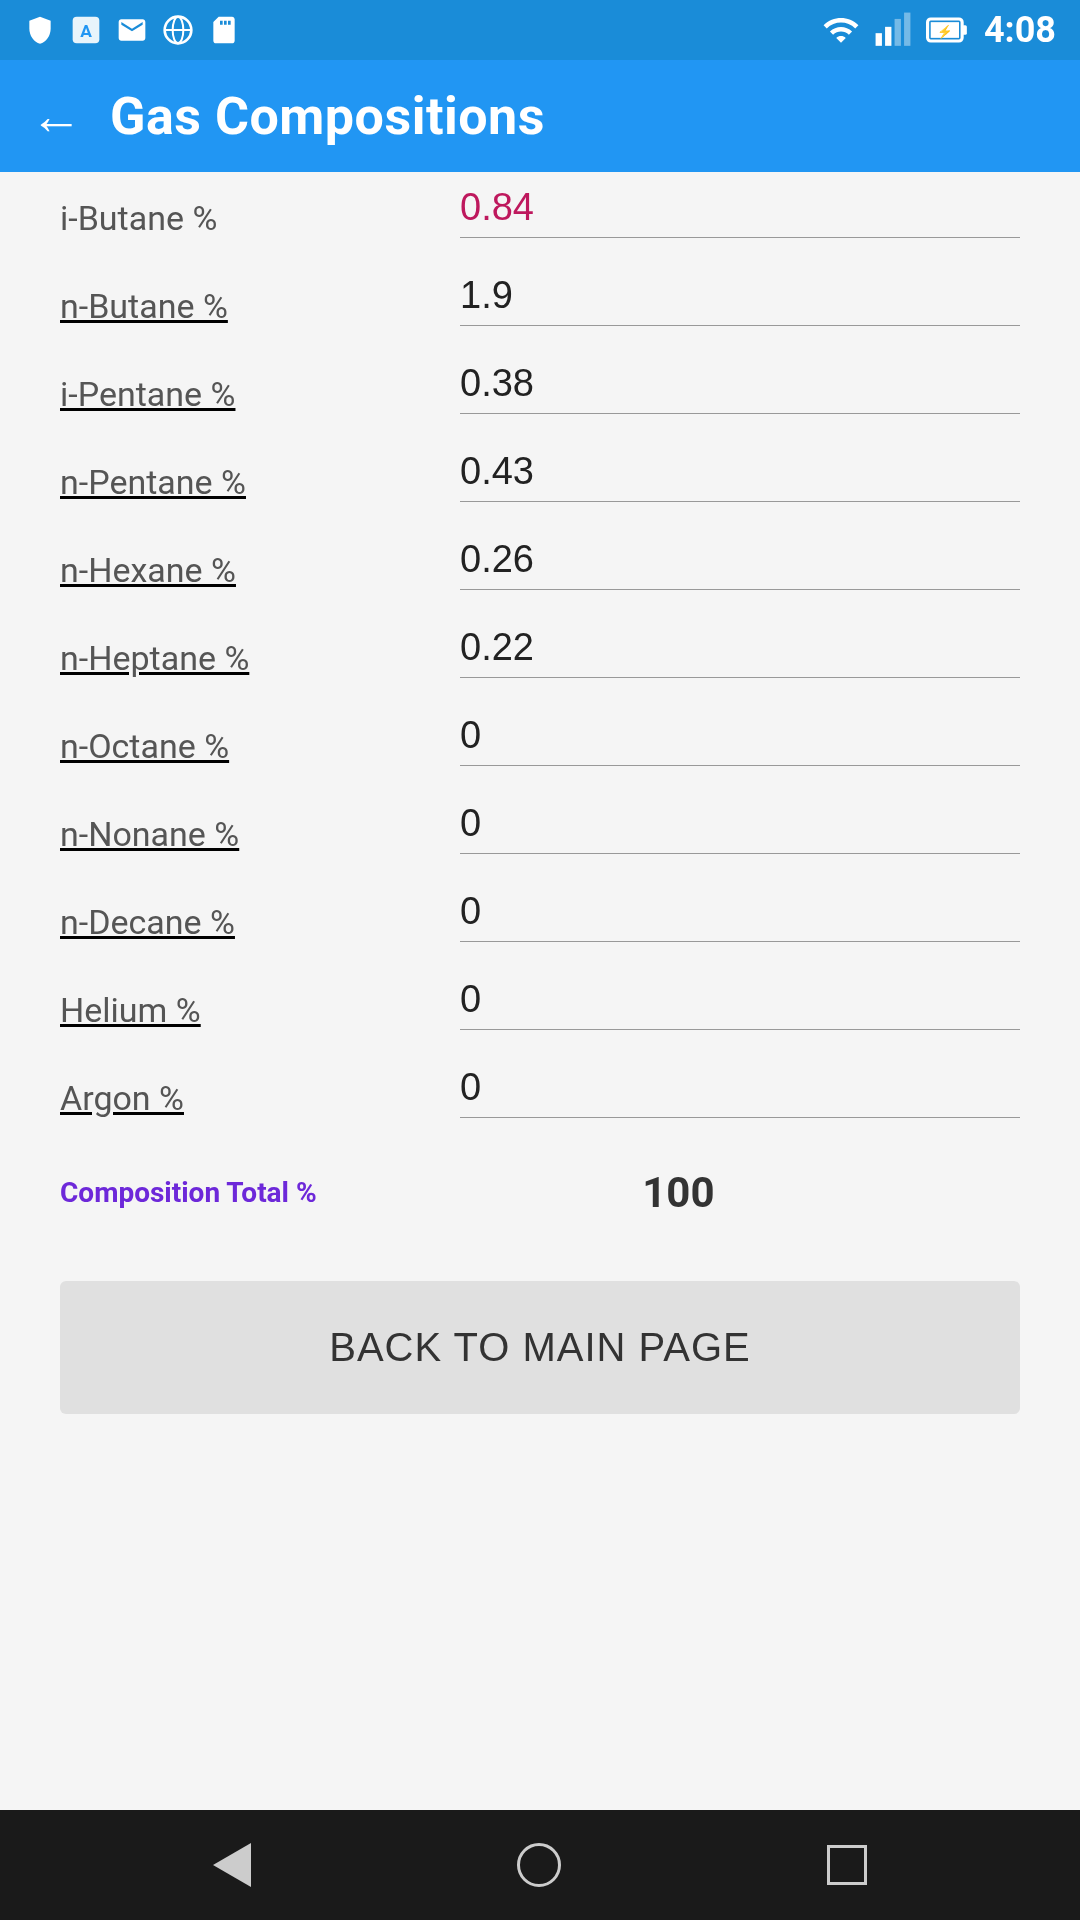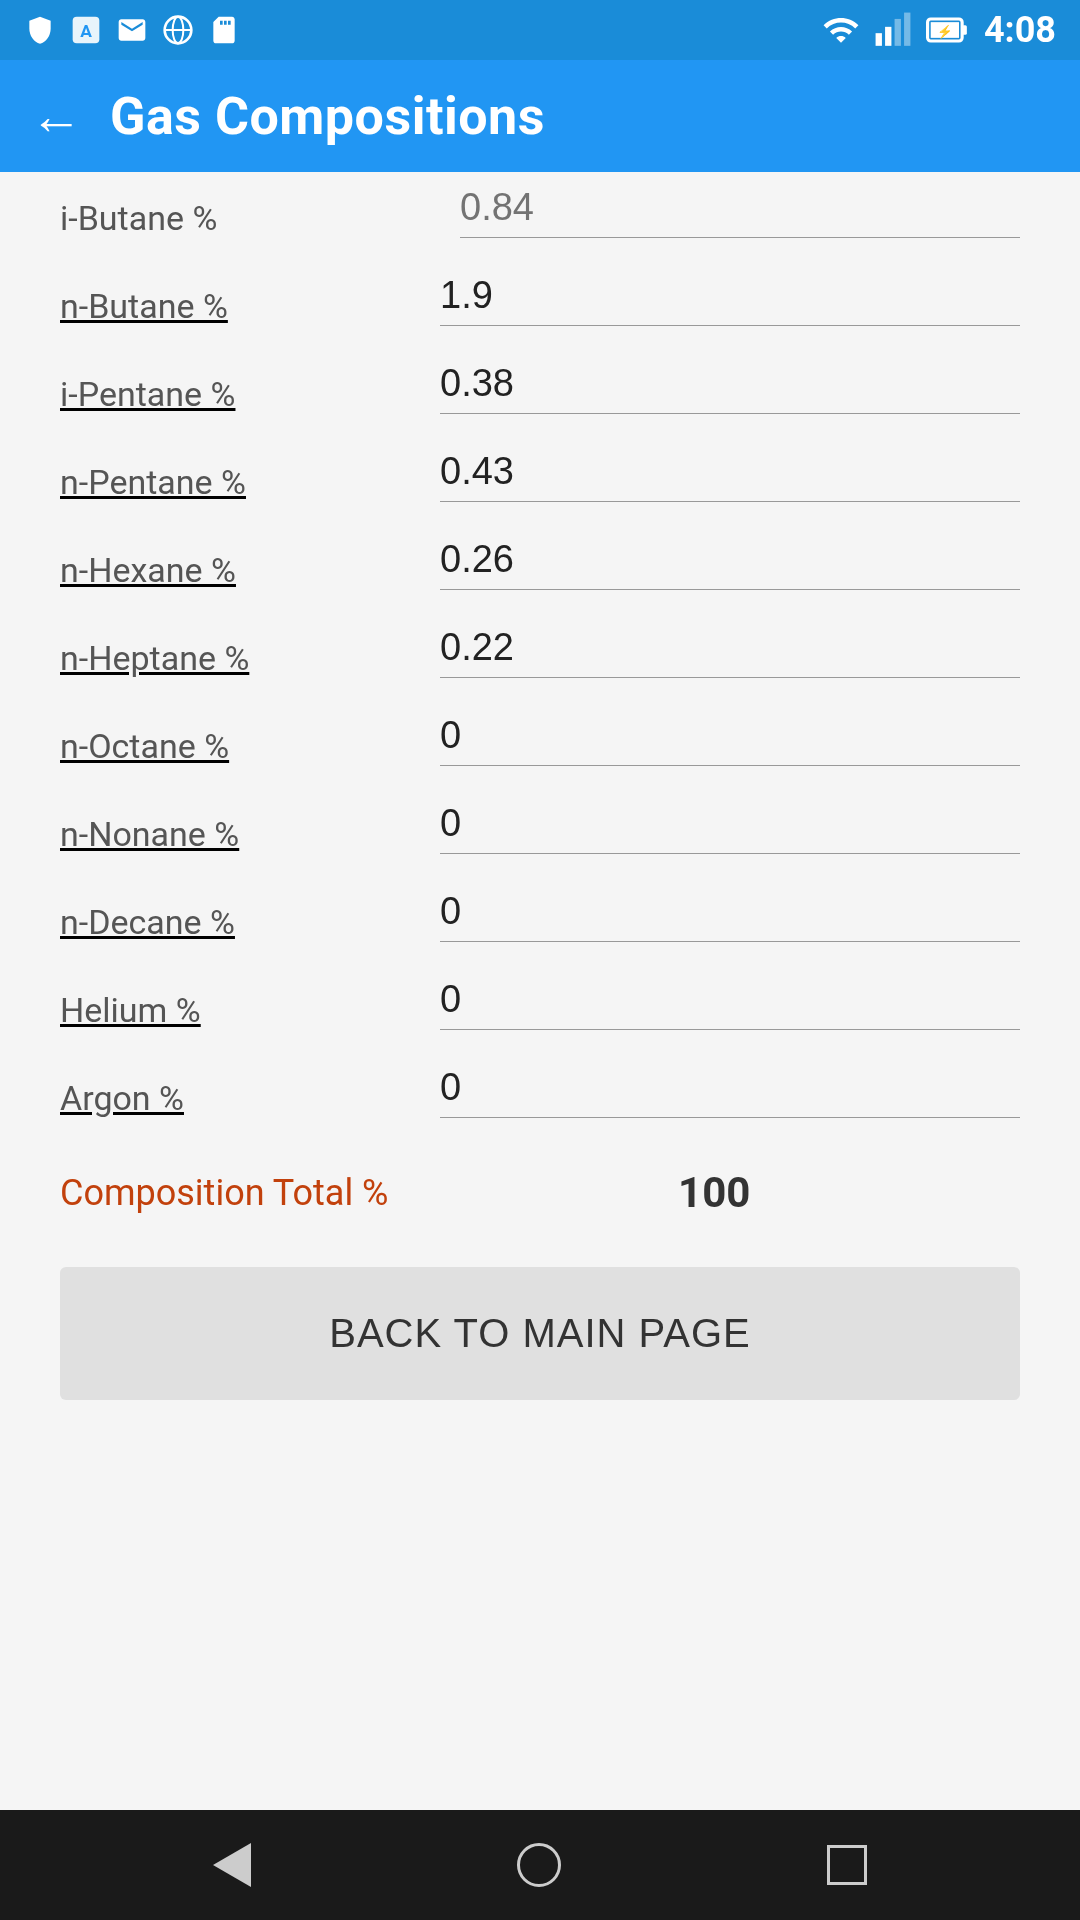--- a/index.html
+++ b/index.html
@@ -94,20 +94,21 @@
 
     .field-label {
       font-size: 34px;
       color: #555;
       font-weight: 400;
       flex: 0 0 380px;
     }
 
     .field-input-container {
       flex: 1;
+      margin-left: 20px;
     }
 
     .field-input {
       width: 100%;
       border: none;
       border-bottom: 1.5px solid #999;
       background: transparent;
       font-size: 38px;
       color: #222;
       padding: 6px 0 8px 0;
@@ -116,23 +117,23 @@
 
     
     .composition-total-row {
       display: flex;
       align-items: center;
       justify-content: space-between;
       padding: 50px 0 40px 0;
     }
 
     .composition-total-label {
-      font-size: 36px;
-      font-weight: normal;
-      color: #c2410c;
+      font-size: 28px;
+      font-weight: bold;
+      color: #6d28d9;
     }
 
     .composition-total-value {
       font-size: 42px;
       font-weight: bold;
       color: #333;
       flex: 1;
       text-align: center;
       margin-left: 20px;
     }
@@ -143,21 +144,21 @@
       padding: 44px 7px;
       background: #e0e0e0;
       border: none;
       border-radius: 6px;
       font-size: 40px;
       font-weight: 500;
       color: #333;
       letter-spacing: 1px;
       cursor: pointer;
       text-transform: uppercase;
-      margin-top: 10px;
+      margin-top: 24px;
     }
 
     
     .partial-row {
       display: flex;
       align-items: flex-end;
       justify-content: flex-start;
       padding: 8px 0 0 0;
     }
 
@@ -171,21 +172,21 @@
       flex: 1;
       margin-left: 20px;
     }
 
     .partial-input {
       width: 100%;
       border: none;
       border-bottom: 1.5px solid #999;
       background: transparent;
       font-size: 38px;
-      color: #737373;
+      color: #be185d;
       padding: 6px 0 8px 0;
       outline: none;
     }
 
     
     .nav-bar {
       width: 100%;
       height: 110px;
       background: #1a1a1a;
       display: flex;

